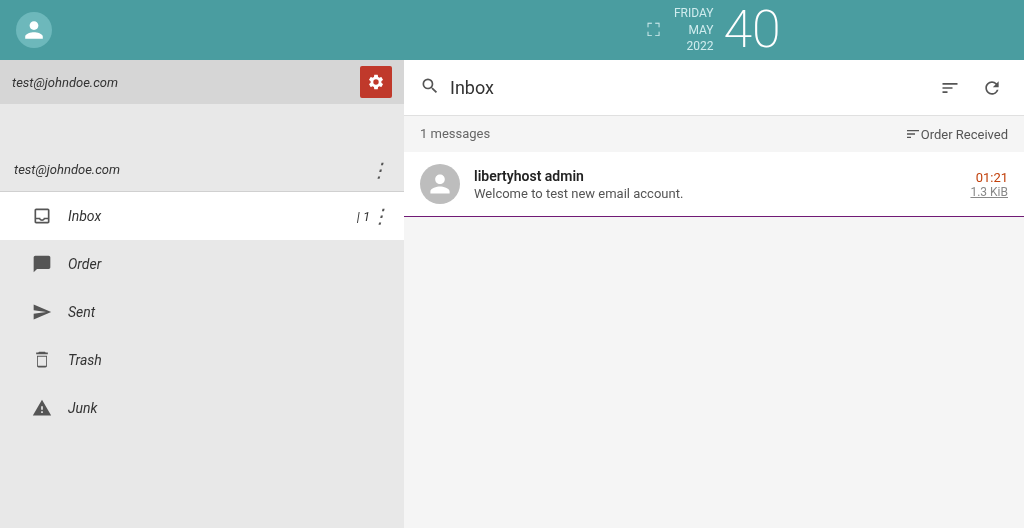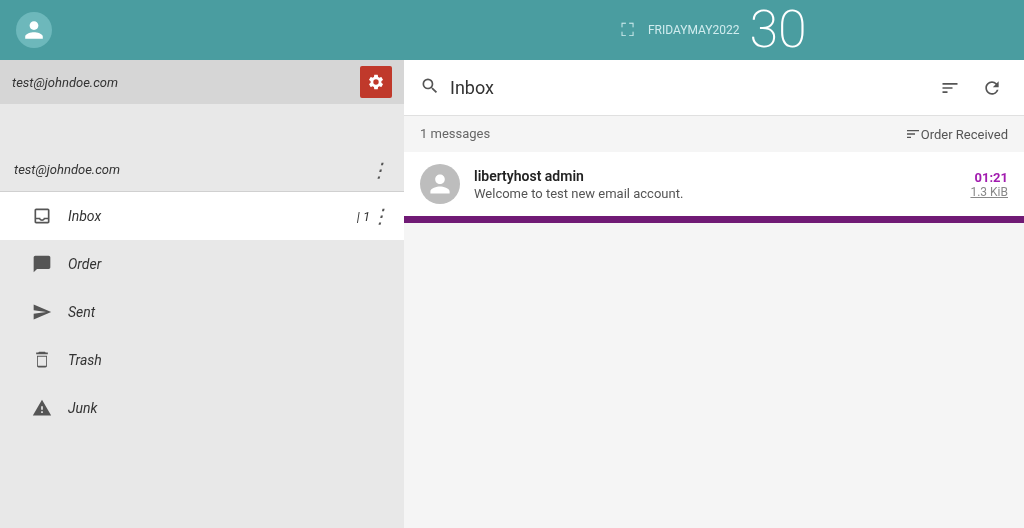--- a/index.html
+++ b/index.html
@@ -32,21 +32,21 @@
 
     
     .clock-area {
       display: flex;
       align-items: center;
       gap: 10px;
       color: #fff;
     }
     .clock-date-col {
       display: flex;
-      flex-direction: row;
+      flex-direction: column;
       align-items: flex-end;
       font-size: 12px;
       line-height: 1.4;
       color: #d0ecee;
       text-transform: uppercase;
     }
     .clock-expand-icon {
       color: #d0ecee;
       font-size: 18px;
       margin-right: 4px;
@@ -207,40 +207,40 @@
       font-size: 13px;
     }
     .order-btn svg { fill: #555; width: 16px; height: 16px; }
 
     
     .email-item {
       display: flex;
       align-items: center;
       padding: 12px 16px;
       background: #fff;
-      border-bottom: 7px solid #701a75;
+      border-bottom: 1px solid #701a75;
       cursor: pointer;
       gap: 14px;
     }
     .email-avatar {
       width: 40px;
       height: 40px;
       border-radius: 50%;
       background: #bdbdbd;
       display: flex;
       align-items: center;
       justify-content: center;
       flex-shrink: 0;
     }
     .email-avatar svg { fill: #fff; width: 24px; height: 24px; }
     .email-body { flex: 1; }
     .email-from { font-size: 14px; font-weight: 600; color: #222; margin-bottom: 2px; }
     .email-subject { font-size: 13px; color: #555; }
     .email-meta { text-align: right; }
-    .email-time { font-size: 13px; font-weight: 700; color: #a21caf; }
+    .email-time { font-size: 13px; font-weight: 400; color: #c2410c; }
     .email-size { font-size: 12px; color: #888; margin-top: 0; text-decoration: underline; }
     .top-header-wrapper {
       display: flex;
       height: 60px;
       background: #4a9da0;
     }
     .full-layout {
       display: flex;
       flex-direction: column;
       width: 1024px;
@@ -263,21 +263,21 @@
     </div>
 
     <div class="top-header-right">
       <div class="clock-area">
         <span class="clock-expand-icon">⛶</span>
         <div class="clock-date-col">
           <span>FRIDAY</span>
           <span>MAY</span>
           <span>2022</span>
         </div>
-        <div class="clock-number">30</div>
+        <div class="clock-number">40</div>
       </div>
     </div>
   </div>
 
   <div style="display:flex; flex:1; position:relative;">
 
     <div class="sidebar">
 
       <div class="account-bar" style="position:relative; top:0; left:0; width:100%;">
         <span class="account-bar-email">test@johndoe.com</span>

